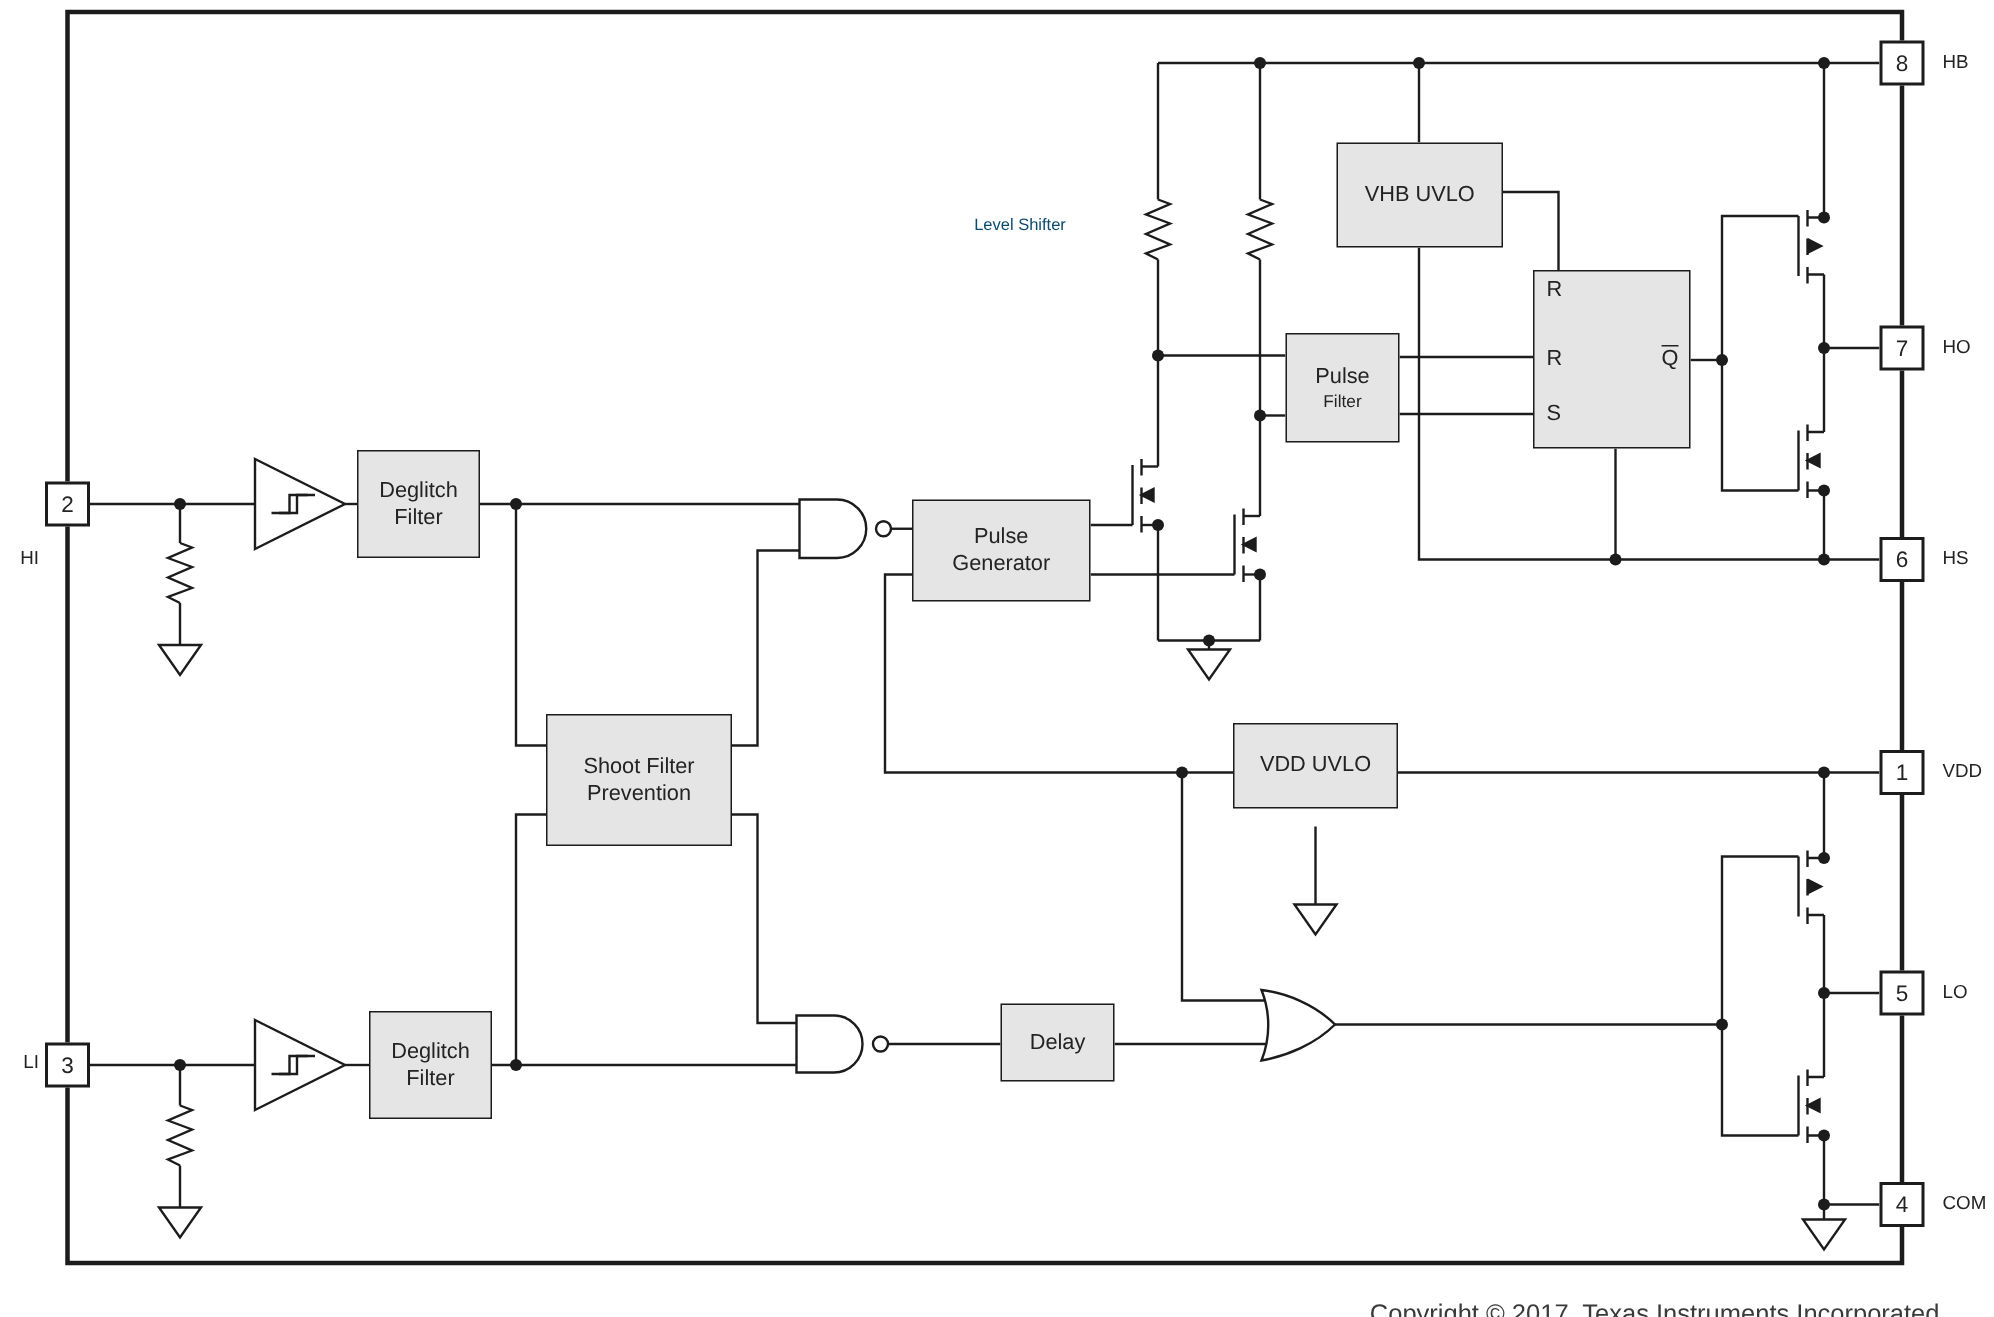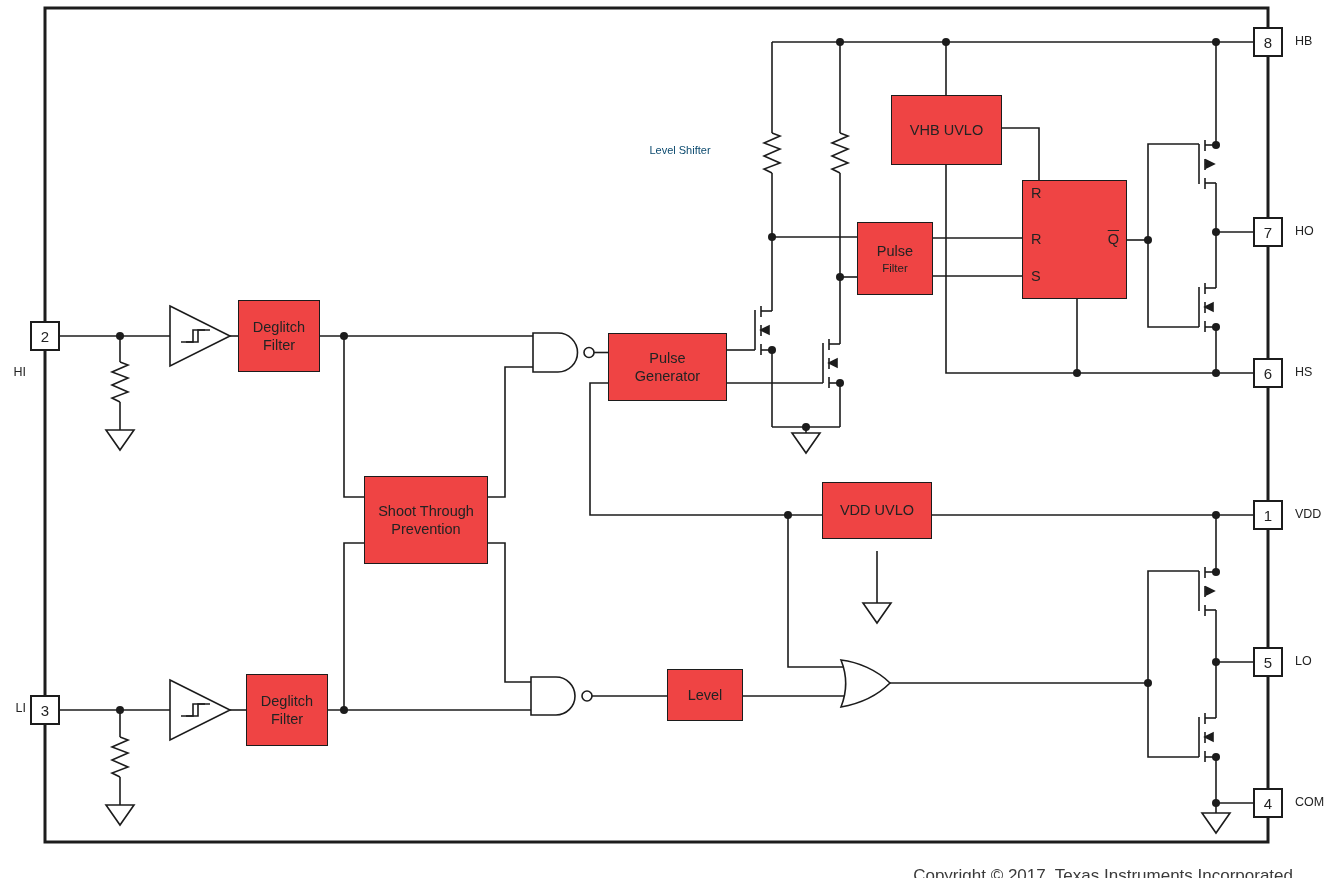--- a/index.html
+++ b/index.html
@@ -3,21 +3,21 @@
 <meta charset="utf-8">
 <style>
   html,body{margin:0;padding:0;background:#ffffff;}
   #stage{
     position:relative;width:1329px;height:878px;background:#ffffff;
     font-family:"Liberation Sans","DejaVu Sans",sans-serif;
     color:#232323;overflow:hidden;
   }
   #stage svg{position:absolute;left:0;top:0;}
   .block{
-    position:absolute;border:1.6px solid #1c1c1c;background:#ef4444;
+    position:absolute;border:1.6px solid #1c1c1c;background:#e5e5e5;
     display:flex;align-items:center;justify-content:center;text-align:center;
     font-size:14.5px;line-height:1.25;color:#232323;box-sizing:border-box;
   }
   .block-label{white-space:pre-line;}
   .pin-box{
     position:absolute;width:30px;height:30px;border:2px solid #1c1c1c;
     background:#ffffff;box-sizing:border-box;display:flex;align-items:center;
     justify-content:center;font-size:15px;color:#232323;
   }
   .pin-label{position:absolute;font-size:12.5px;color:#232323;}
@@ -238,29 +238,29 @@
 
 <div class="block" style="left:238px;top:300px;width:82px;height:72px;">
   <span class="block-label">Deglitch
 Filter</span>
 </div>
 <div class="block" style="left:246px;top:674px;width:82px;height:72px;">
   <span class="block-label">Deglitch
 Filter</span>
 </div>
 <div class="block" style="left:364px;top:476px;width:124px;height:88px;">
-  <span class="block-label">Shoot Through
+  <span class="block-label">Shoot Filter
 Prevention</span>
 </div>
 <div class="block" style="left:608px;top:333px;width:119px;height:68px;">
   <span class="block-label">Pulse
 Generator</span>
 </div>
 <div class="block" style="left:667px;top:669px;width:76px;height:52px;">
-  <span class="block-label">Level</span>
+  <span class="block-label">Delay</span>
 </div>
 <div class="block" style="left:857px;top:222px;width:76px;height:73px;flex-direction:column;">
   <span class="pf-line1">Pulse</span>
   <span class="pf-line2">Filter</span>
 </div>
 <div class="block" style="left:891px;top:95px;width:111px;height:70px;">
   <span class="block-label">VHB UVLO</span>
 </div>
 <div class="block" style="left:822px;top:482px;width:110px;height:57px;">
   <span class="block-label">VDD UVLO</span>

